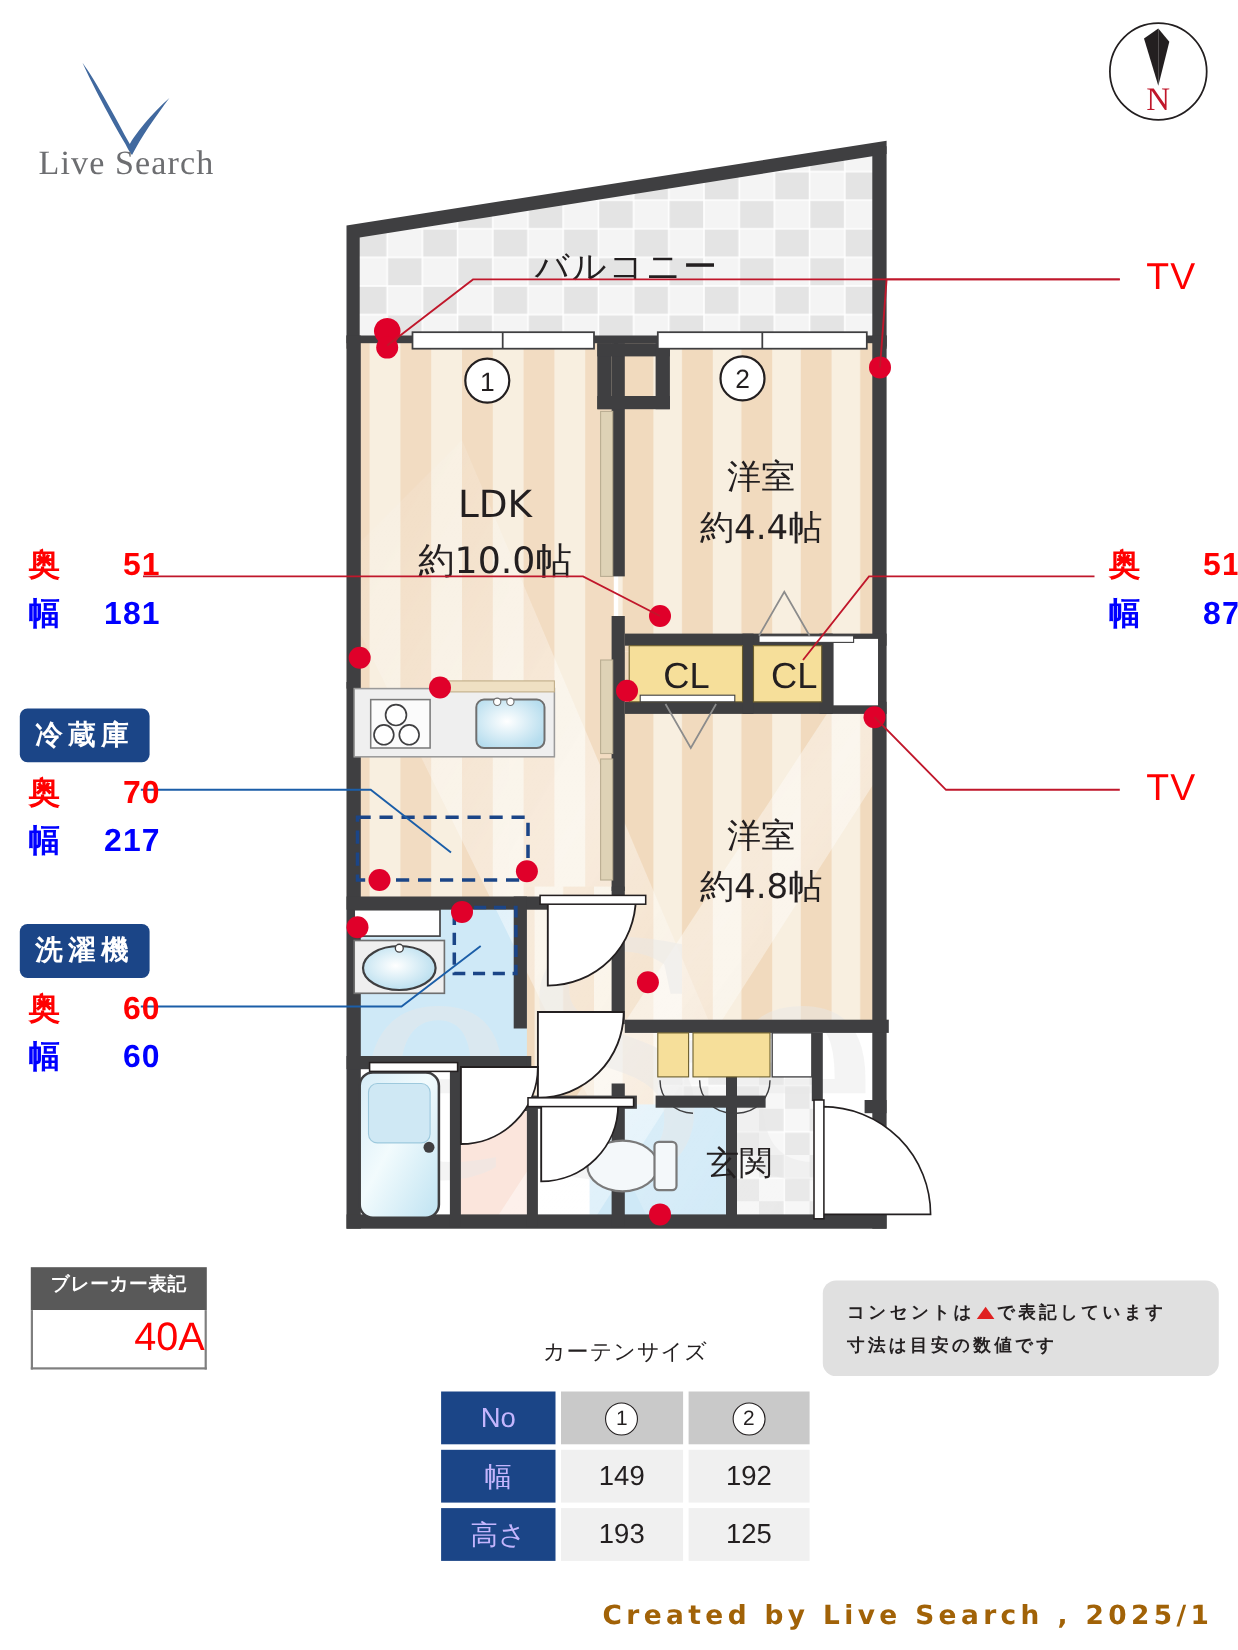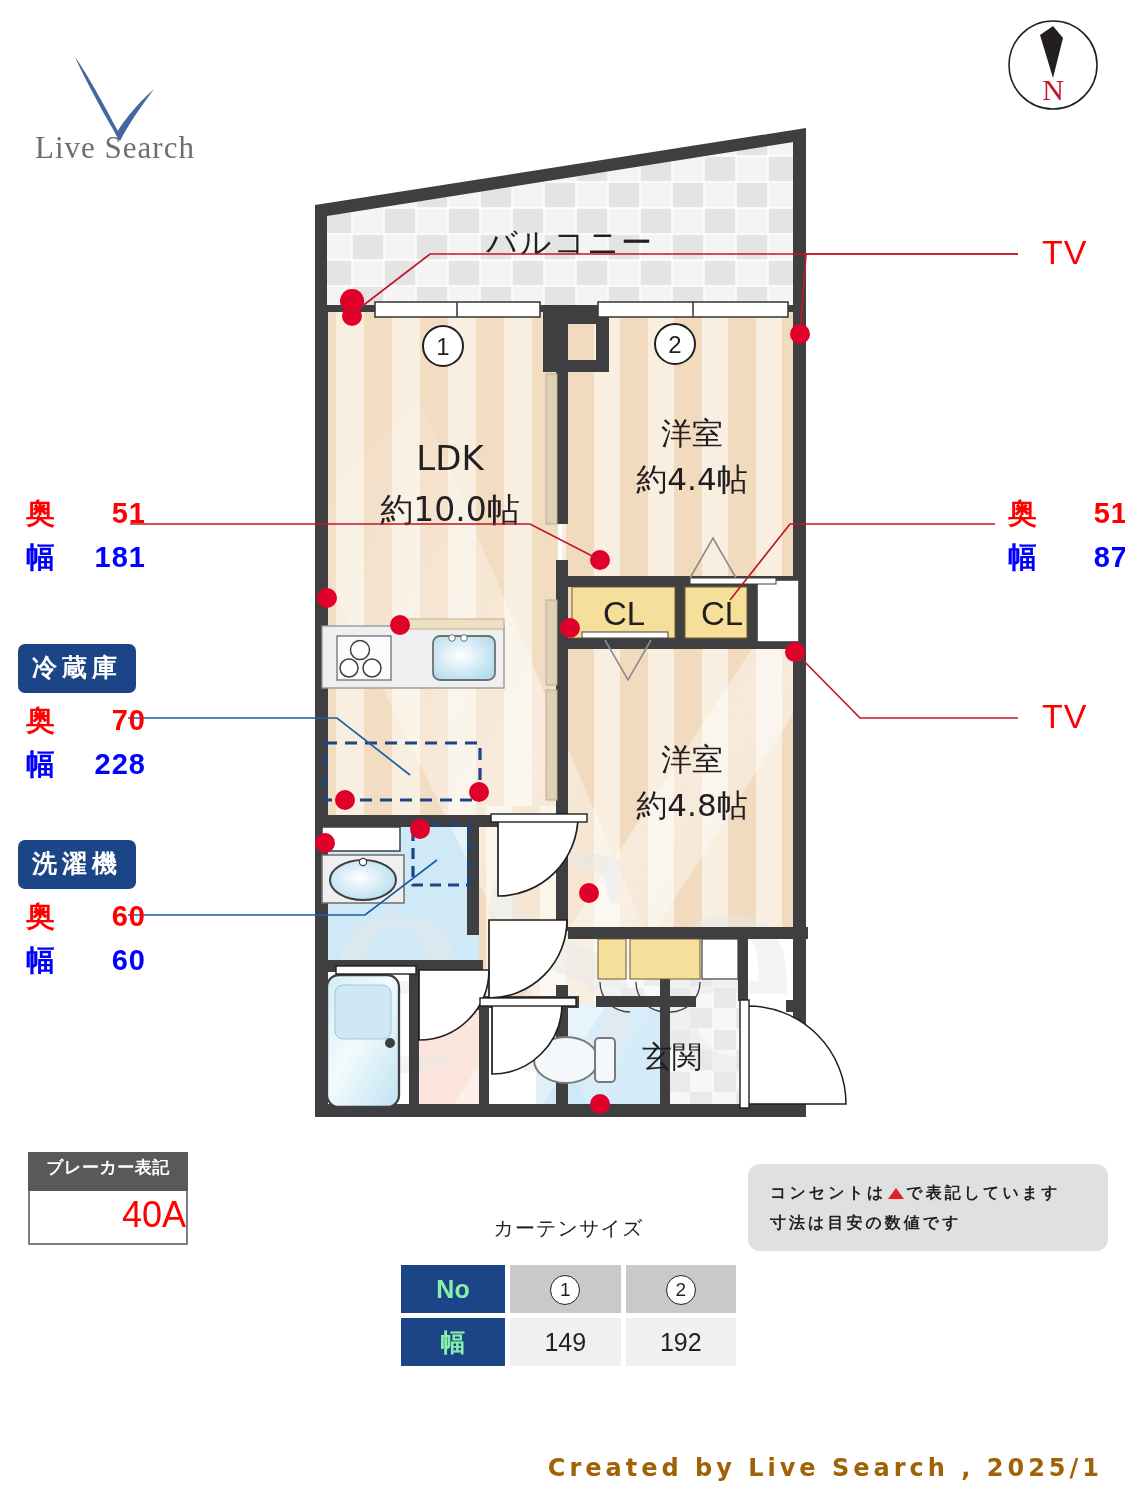--- a/index.html
+++ b/index.html
@@ -96,21 +96,21 @@
   #curtain .ct-title {
     text-align: center; font-size: 20px; margin-bottom: 18px;
     letter-spacing: 1px;
   }
   #curtain table { border-collapse: separate; border-spacing: 5px; width: 100%; }
   #curtain td {
     height: 48px; text-align: center; vertical-align: middle;
     font-size: 25px;
   }
   #curtain td.hd {
-    background: #1b4587; color: #86efac; font-weight: 700; width: 104px;
+    background: #1b4587; color: #c4b5fd; font-weight: 400; width: 104px;
   }
   #curtain td.numhd { background: #c9c9c9; color: #231f20; }
   #curtain td.cell { background: #f0f0f0; color: #231f20; }
   .circnum {
     display: inline-block; width: 30px; height: 30px;
     border: 1.6px solid #231f20; border-radius: 50%;
     line-height: 28px; font-size: 19px; text-align: center;
     background: #fff;
   }
 
@@ -419,21 +419,21 @@
 </div>
 
 <div class="abs" style="left:18px; top:644px;">
   <div class="badge">冷蔵庫</div>
   <div class="dim-row dim-label dim-oku" style="margin-top:8px; margin-left:8px;">
     <span class="dim-key">奥</span>
     <span class="dim-val">70</span>
   </div>
   <div class="dim-row dim-label dim-haba" style="margin-top:4px; margin-left:8px;">
     <span class="dim-key">幅</span>
-    <span class="dim-val">228</span>
+    <span class="dim-val">217</span>
   </div>
 </div>
 
 <div class="abs" style="left:18px; top:840px;">
   <div class="badge">洗濯機</div>
   <div class="dim-row dim-label dim-oku" style="margin-top:8px; margin-left:8px;">
     <span class="dim-key">奥</span>
     <span class="dim-val">60</span>
   </div>
   <div class="dim-row dim-label dim-haba" style="margin-top:4px; margin-left:8px;">
@@ -482,17 +482,22 @@
       </td>
       <td class="numhd">
         <span class="circnum">2</span>
       </td>
     </tr>
     <tr>
       <td class="hd">幅</td>
       <td class="cell">149</td>
       <td class="cell">192</td>
     </tr>
+    <tr>
+      <td class="hd">高さ</td>
+      <td class="cell">193</td>
+      <td class="cell">125</td>
+    </tr>
   </tbody>
     </table>
 </div>
 
 <div class="abs" id="footer">Created by Live Search , 2025/1</div>
 
 </body></html>

